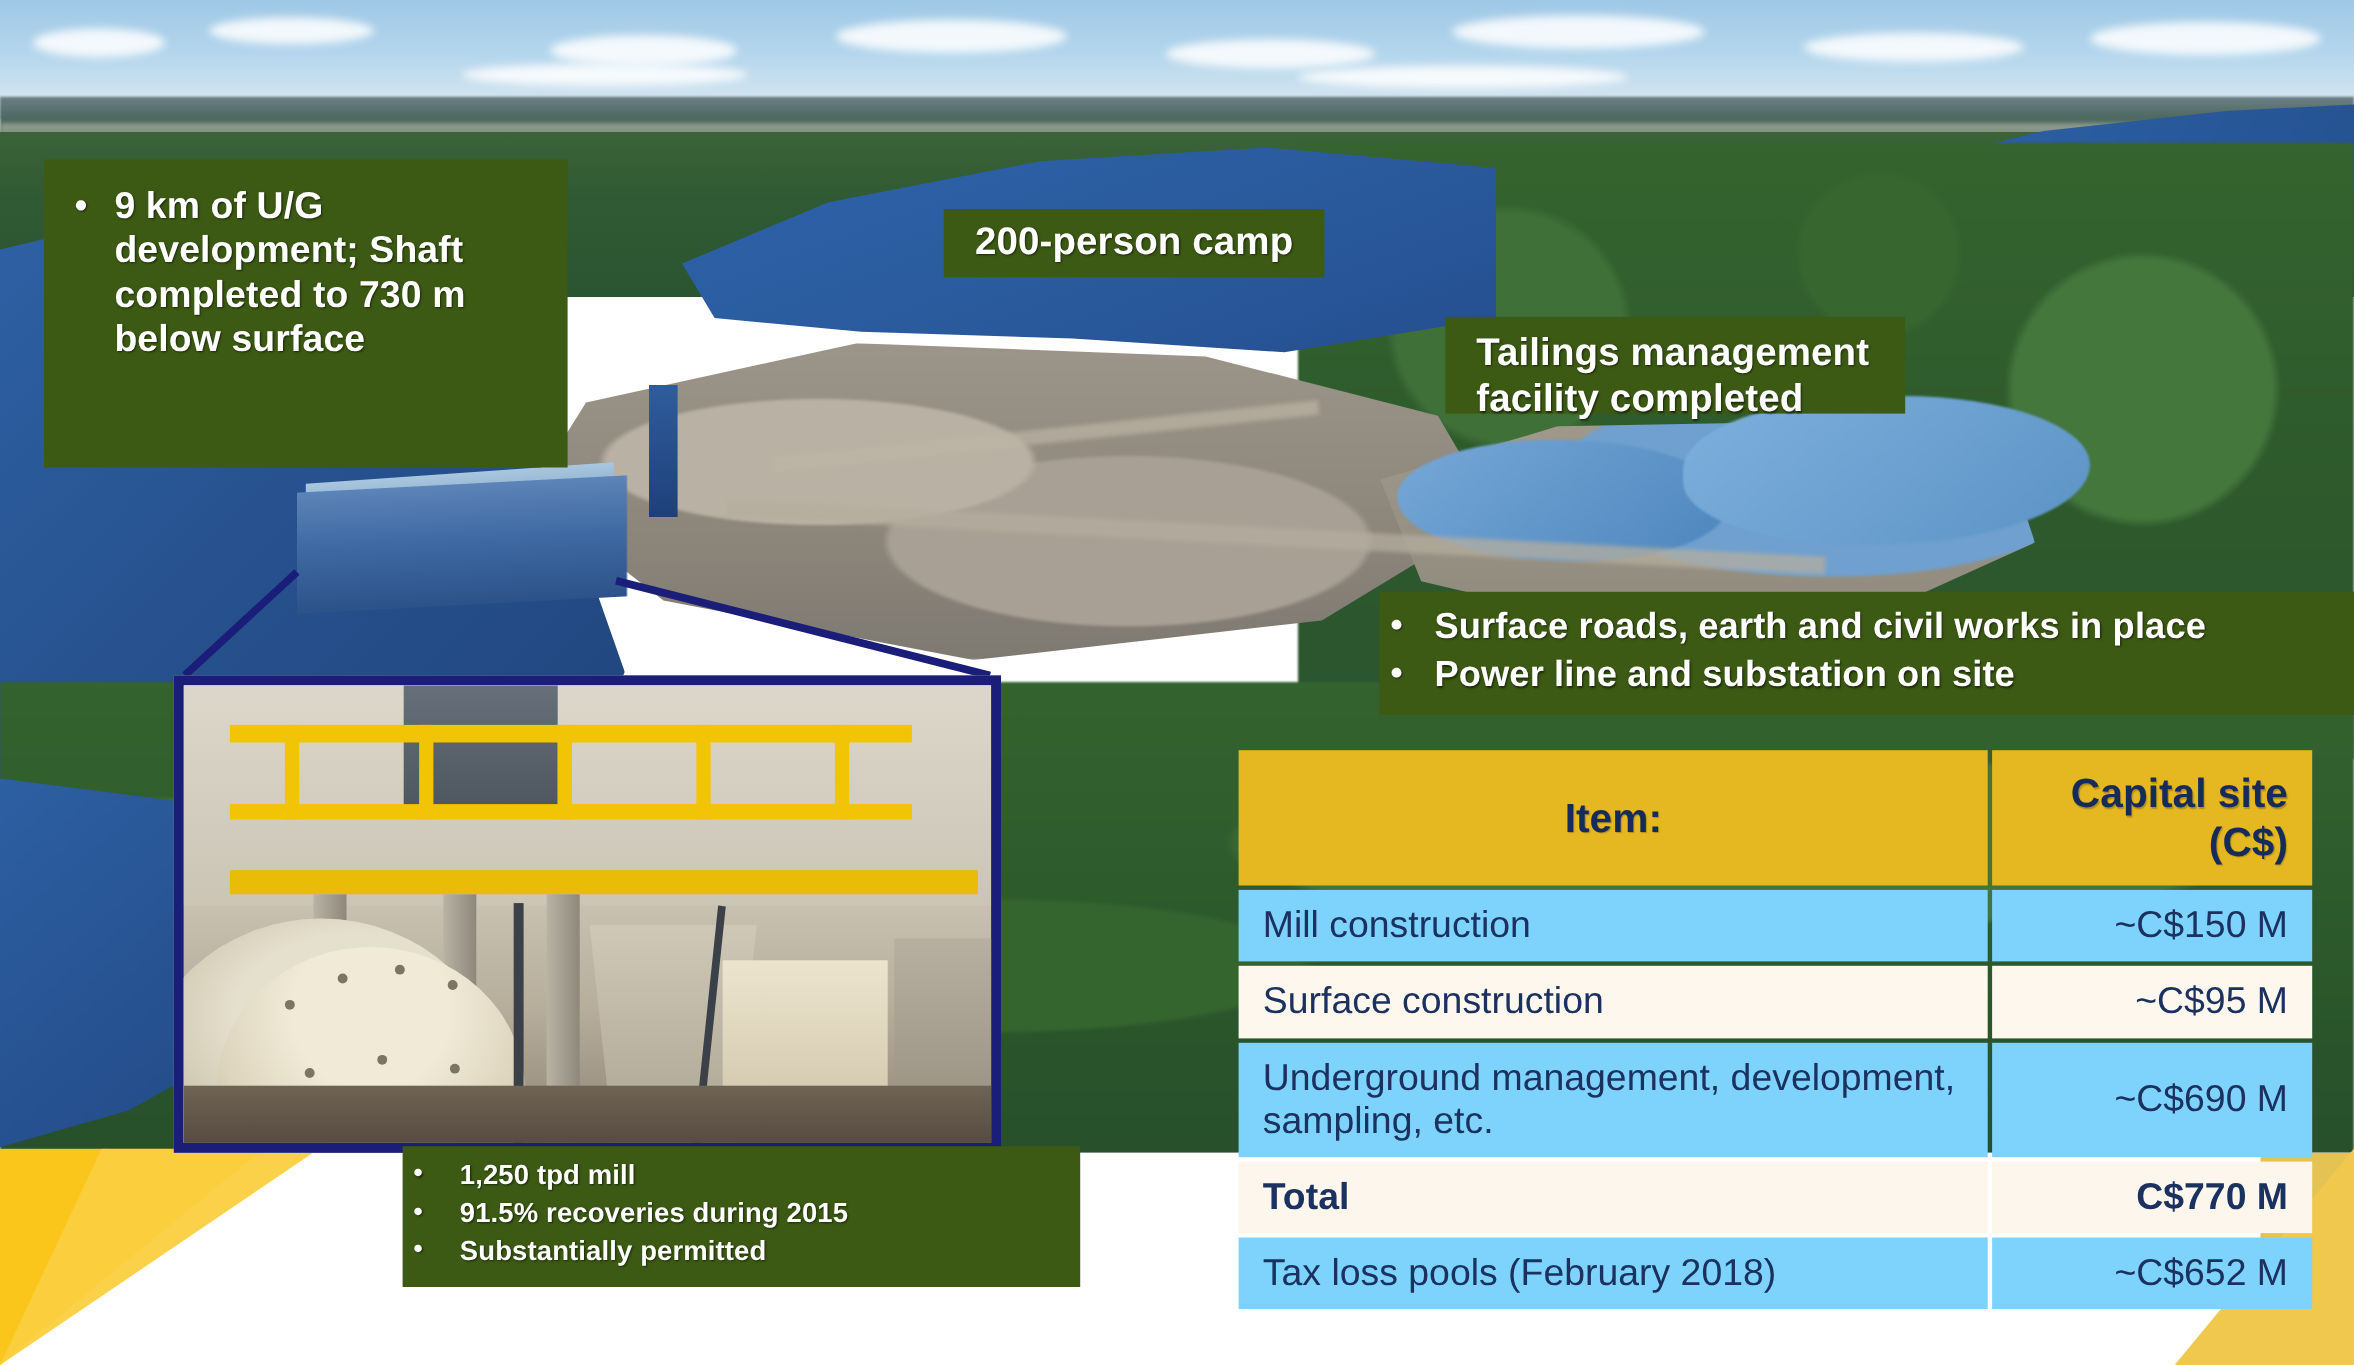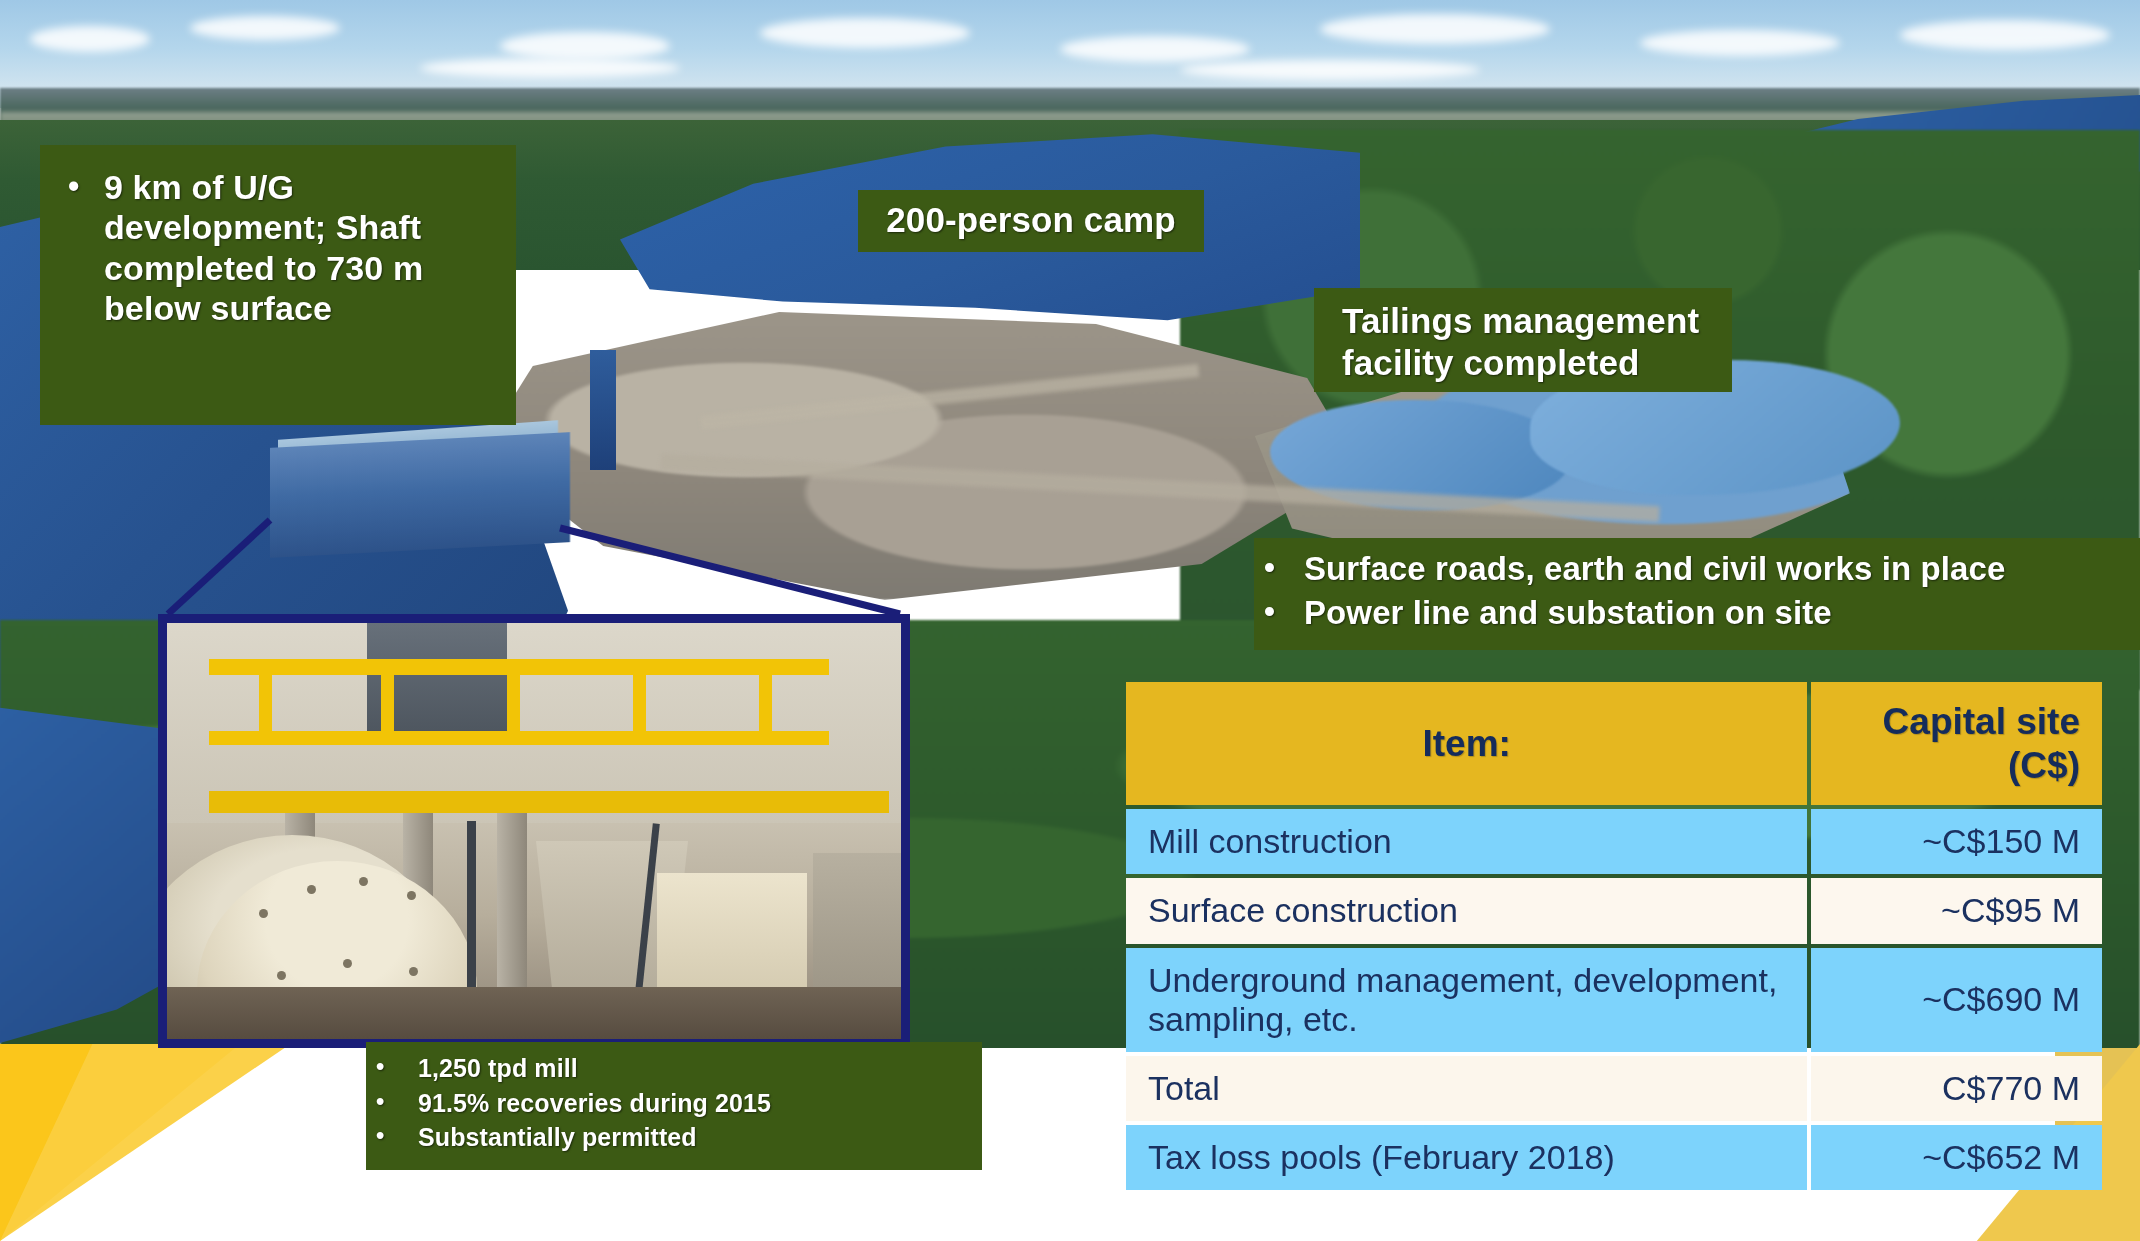--- a/index.html
+++ b/index.html
@@ -203,21 +203,21 @@
     padding:22px 18px 0 18px;
     font-size:34px; line-height:1.19;
   }
   #box-camp {
     left:858px; top:190px; width:346px; height:62px;
     padding:8px 0 0 0;
     text-align:center;
     font-size:35px; line-height:1.25;
   }
   #box-tailings {
-    left:1314px; top:288px; width:418px; height:104px;
+    left:1314px; top:288px; width:418px; height:88px;
     padding:12px 0 0 28px;
     font-size:35px; line-height:1.21;
   }
   #box-roads {
     left:1254px; top:538px; width:886px; height:112px;
     padding:10px 0 0 0;
     font-size:33px; line-height:1.27;
   }
   #box-roads .bullets li { padding-left:50px; }
   #box-mill {
@@ -324,21 +324,21 @@
   .tbl th.c-cap  { text-align:right;  width:290px; }
   .tbl td {
     padding:13px 22px;
     vertical-align:middle;
     line-height:1.15;
   }
   .tbl td.lbl { text-align:left; }
   .tbl td.val { text-align:right; white-space:nowrap; }
   tr.shade td { background:#7dd3fc; }
   tr.light td { background:#FDF7EE; }
-  tr.total td { background:#FCF6EC; font-weight:normal; }
+  tr.total td { background:#FCF6EC; font-weight:bold; }
 </style>
 </head>
 <body>
 
 <div id="slide">
 
   <div class="photo">
     <div class="sky"></div>
 
     <div class="cloud" style="left:30px;  top:26px; width:120px; height:26px;"></div>

